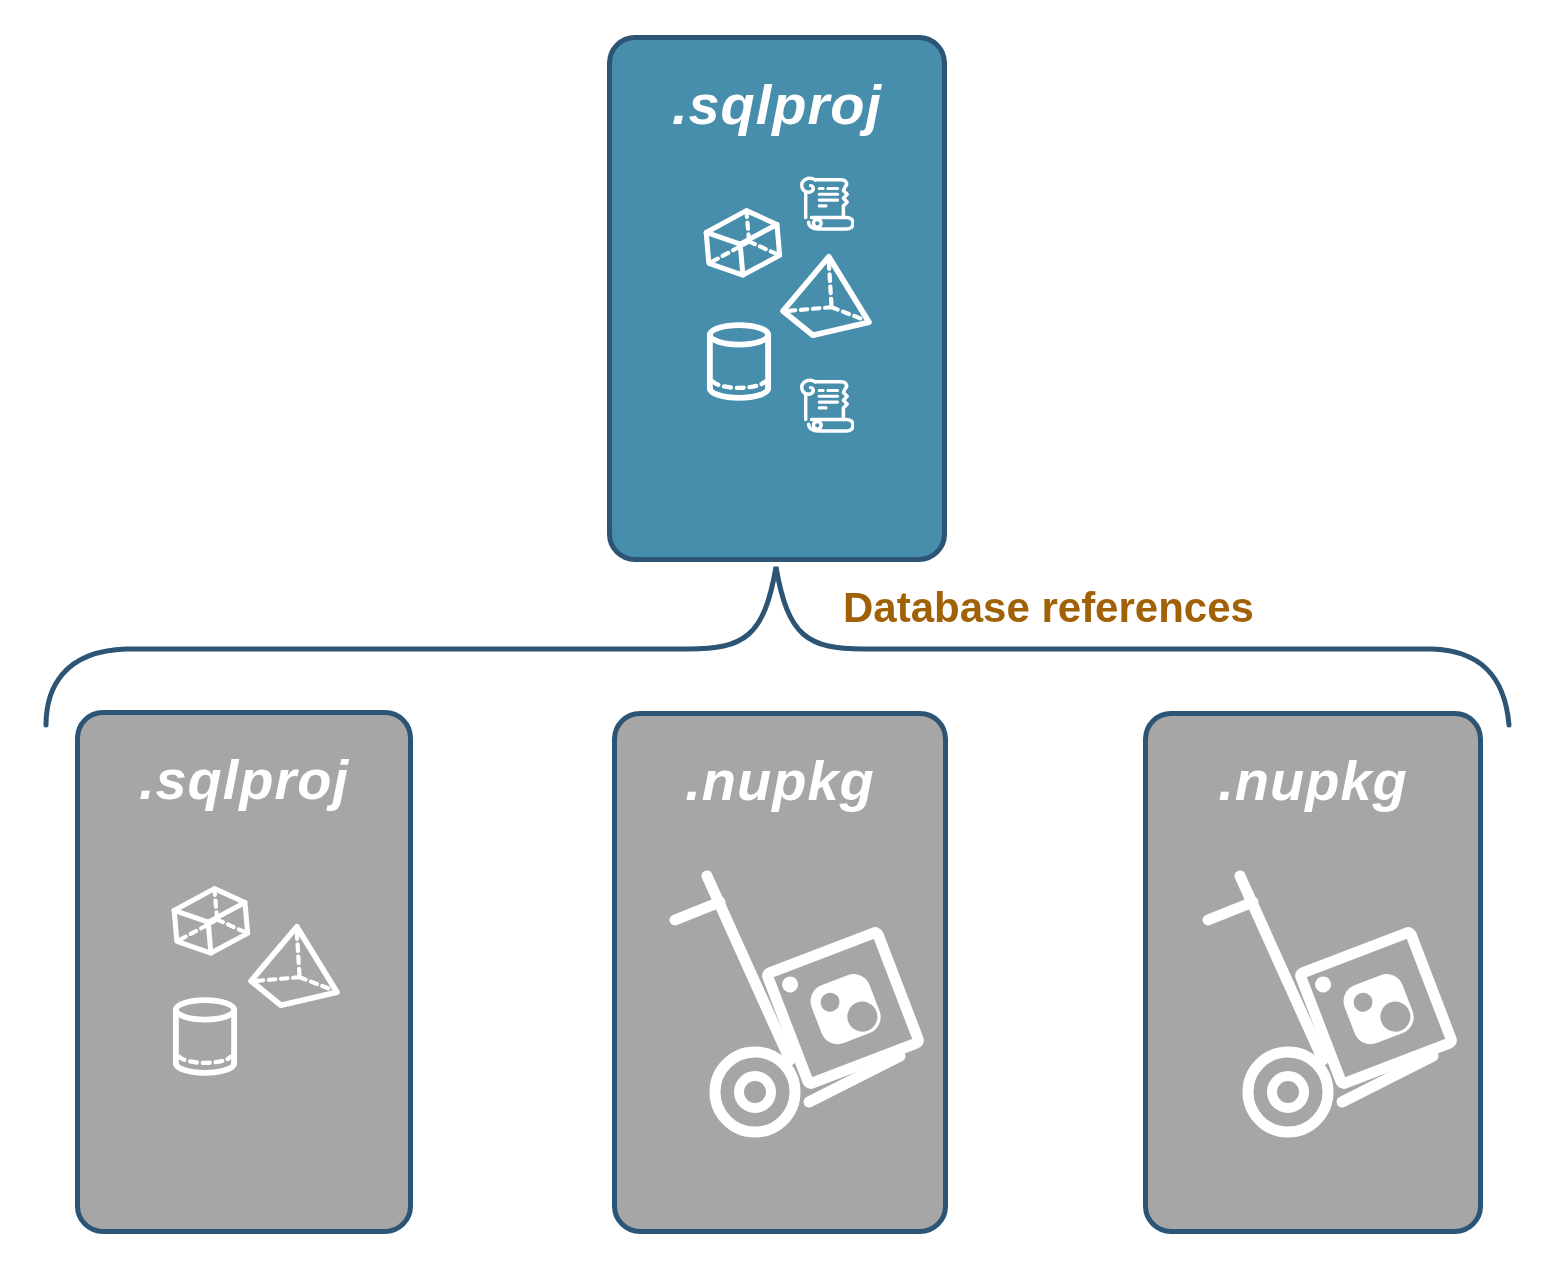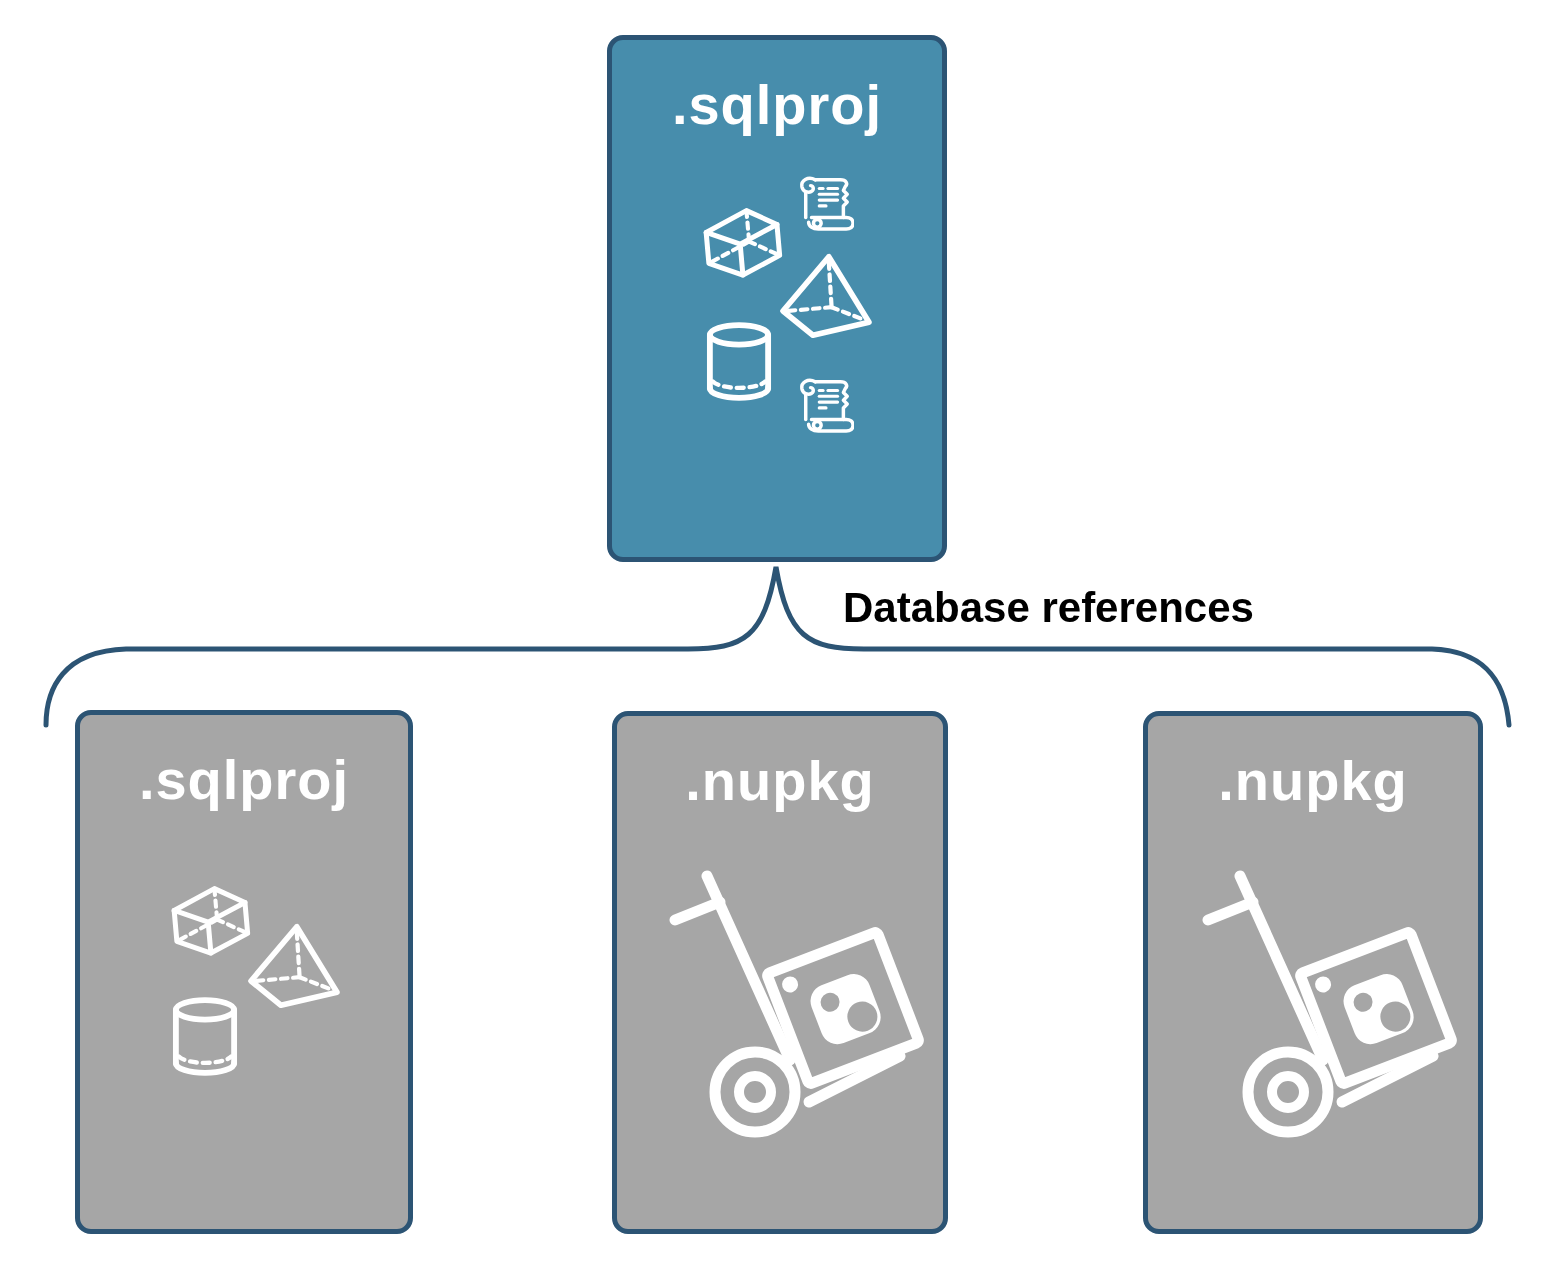--- a/index.html
+++ b/index.html
@@ -7,40 +7,41 @@
     position:relative;
     width:1566px;height:1274px;
     background:#ffffff;
     font-family:"Liberation Sans", sans-serif;
     overflow:hidden;
   }
   .card{
     position:absolute;
     box-sizing:border-box;
     border:5px solid #2C5474;
-    border-radius:16px;
+    border-radius:28px;
+    font-style:italic;
   }
   .card.accent{background:#478DAC;}
   .card.gray{background:#A6A6A6;}
   .card-title{
     text-align:center;
     margin-top:32px;
     font-size:56px;
     font-weight:700;
     color:#ffffff;
     letter-spacing:1px;
   }
   .icon{position:absolute;}
   .icon svg{display:block;width:100%;height:100%;}
   .connector-label{
     position:absolute;
     left:843px;top:584px;
     font-size:42px;
     font-weight:700;
-    color:#000000;
+    color:#a16207;
     white-space:nowrap;
   }
   .brace{position:absolute;left:0;top:0;pointer-events:none;}
 </style>
 </head>
 <body>
 
 <div class="canvas">
 
   <svg class="brace" width="1566" height="1274" viewBox="0 0 1566 1274" aria-hidden="true">

